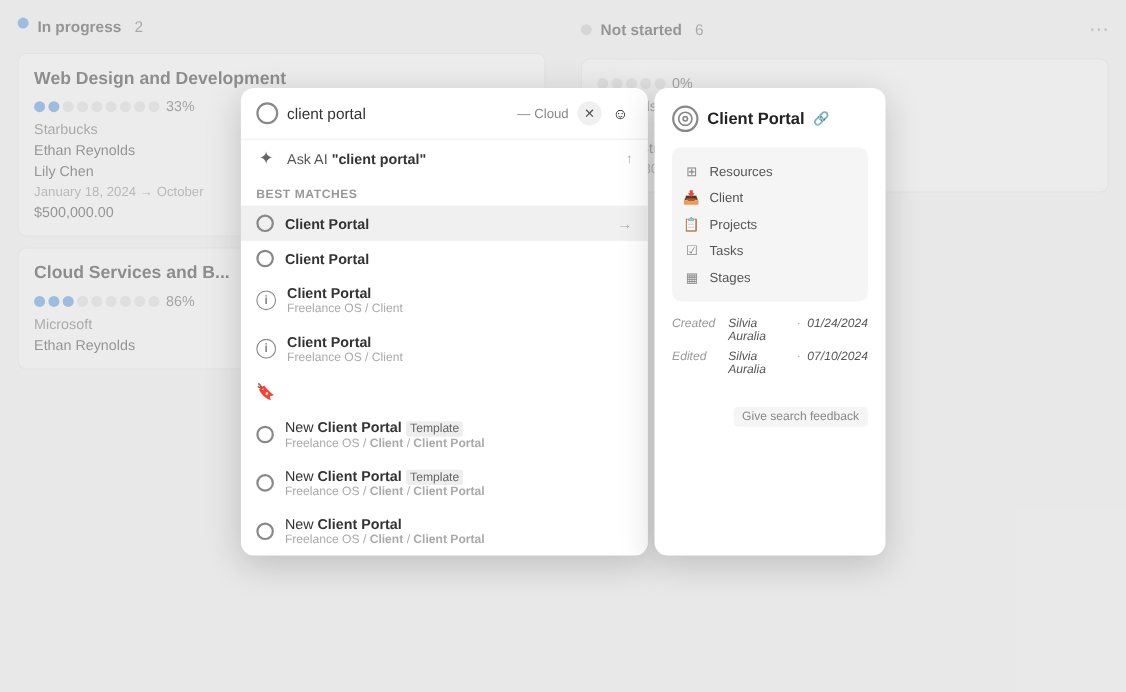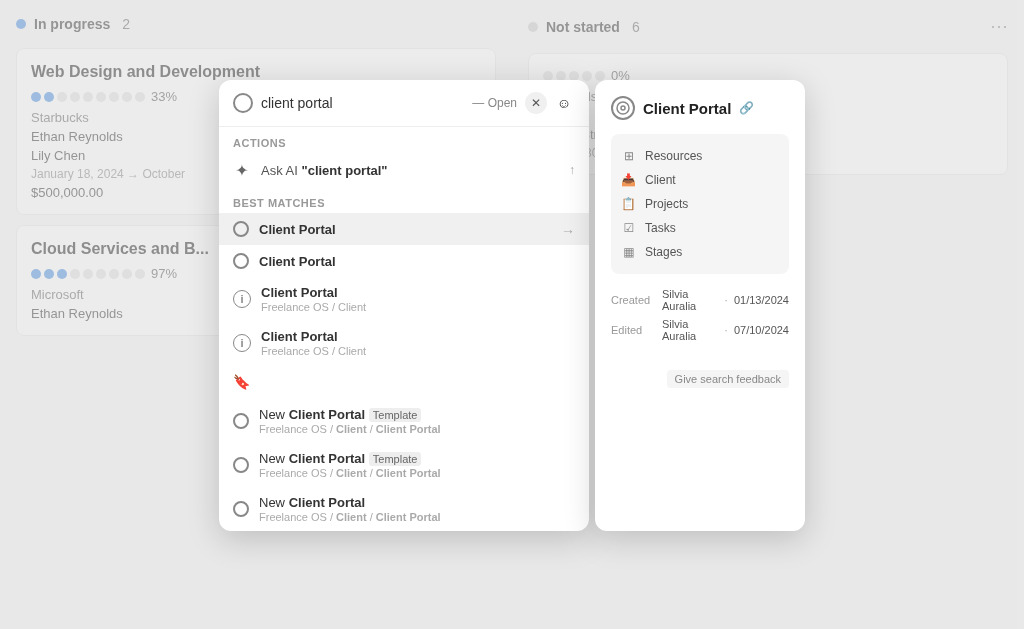--- a/index.html
+++ b/index.html
@@ -22,21 +22,21 @@
       gap: 0;
     }
 
     .bg-left, .bg-right {
       flex: 1;
       padding: 16px;
     }
 
     .bg-header {
       display: flex;
-      align-items: center;
+      align-items: flex-start;
       gap: 8px;
       margin-bottom: 16px;
     }
 
     .status-dot {
       width: 10px; height: 10px;
       border-radius: 50%;
       background: #aaa;
       display: inline-block;
     }
@@ -385,23 +385,24 @@
       color: #555;
       text-align: center;
     }
 
     .detail-meta {
       margin-top: 4px;
     }
 
     .meta-row {
       display: flex;
-      align-items: center;
+      align-items: flex-start;
       margin-bottom: 6px;
       gap: 6px;
+      font-style: italic;
     }
 
     .meta-label {
       font-size: 11px;
       color: #999;
       width: 45px;
       flex-shrink: 0;
     }
 
     .meta-value {
@@ -469,21 +470,21 @@
           <div class="pdot blue-filled"></div>
             <div class="pdot blue-filled"></div>
             <div class="pdot blue-filled"></div>
           <div class="pdot"></div>
             <div class="pdot"></div>
             <div class="pdot"></div>
           <div class="pdot"></div>
             <div class="pdot"></div>
             <div class="pdot"></div>
         </div>
-        <span class="progress-pct">97%</span>
+        <span class="progress-pct">86%</span>
       </div>
       <div class="bg-meta">Microsoft</div>
       <div class="bg-name">Ethan Reynolds</div>
     </div>
   </div>
 
   <div class="bg-right">
     <div class="bg-header not-started-header">
       <span class="status-dot gray"></span>
       <span class="bg-header-text">Not started</span>
@@ -509,28 +510,27 @@
   </div>
 </div>
 
 <div class="modal-overlay">
   <div class="modal-container">
 
     <div class="search-panel">
       <div class="search-input-row">
         <div class="search-icon-circle"></div>
         <input class="search-input" type="text" value="client portal" style="">
-        <span class="open-badge">— Open</span>
+        <span class="open-badge">— Cloud</span>
         <div class="search-actions-row">
           <div class="close-btn">✕</div>
           <div class="emoji-btn">☺</div>
         </div>
       </div>
 
-      <div class="section-label">Actions</div>
 
       <div class="ai-item">
         <div class="ai-icon">✦</div>
         <span class="ai-text">
           <span>Ask AI</span> <span class="query">"client portal"</span>
         </span>
         <span class="ai-up-icon">↑</span>
       </div>
 
       <div class="section-label">Best matches</div>
@@ -628,21 +628,21 @@
           <div class="nav-icon">▦</div>
           <span class="nav-label">Stages</span>
         </div>
       </div>
 
       <div class="detail-meta">
         <div class="meta-row">
           <span class="meta-label">Created</span>
           <span class="meta-value">Silvia Auralia</span>
           <span class="meta-dot">·</span>
-          <span class="meta-value">01/13/2024</span>
+          <span class="meta-value">01/24/2024</span>
         </div>
         <div class="meta-row">
           <span class="meta-label">Edited</span>
           <span class="meta-value">Silvia Auralia</span>
           <span class="meta-dot">·</span>
           <span class="meta-value">07/10/2024</span>
         </div>
       </div>
 
       <div class="feedback-row">

